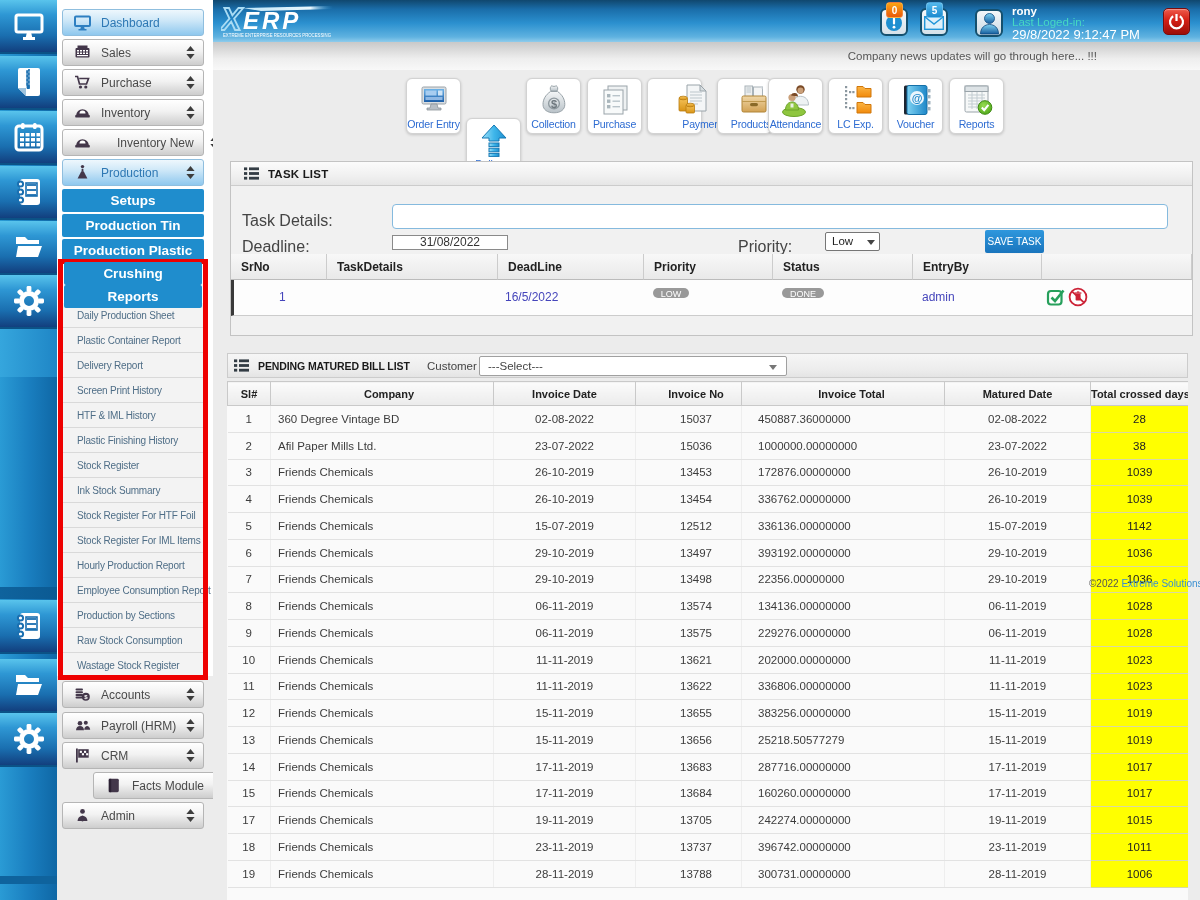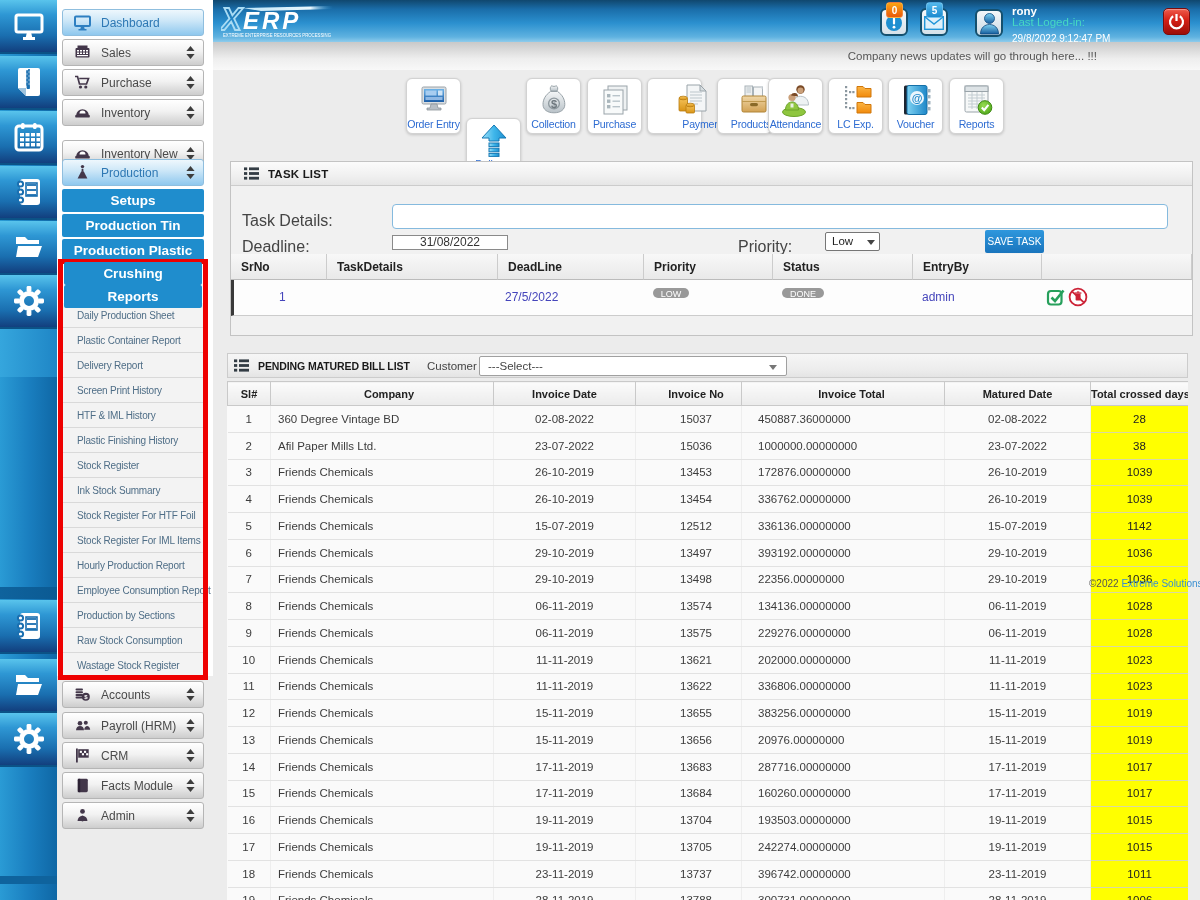--- a/index.html
+++ b/index.html
@@ -244,21 +244,21 @@
           <path d="M4.5 13L0.4 8h8.2z" fill="#3d3d3d"></path>
         </svg></div>
     <div class="mitem" style="top:99px;"><svg class="mic" viewBox="0 0 17 17">
           <path d="M2.2 11.5a6.3 6.3 0 0112.6 0z" fill="#43374a"></path>
           <rect x="1.2" y="10.8" width="14.6" height="2.8" rx="1.2" fill="#43374a"></rect>
           <path d="M5.5 9.5a3 3 0 016 0z" fill="#fff"></path>
         </svg>Inventory<svg class="arr" style="margin-left:auto;margin-right:8px;" width="9" height="13" viewBox="0 0 9 13">
           <path d="M4.5 0L8.6 5H0.4z" fill="#3d3d3d"></path>
           <path d="M4.5 13L0.4 8h8.2z" fill="#3d3d3d"></path>
         </svg></div>
-    <div class="mitem" style="top:140px;"><svg class="mic" viewBox="0 0 17 17">
+    <div class="mitem" style="top:129px;gap:16px;"><svg class="mic" viewBox="0 0 17 17">
           <path d="M2.2 11.5a6.3 6.3 0 0112.6 0z" fill="#43374a"></path>
           <rect x="1.2" y="10.8" width="14.6" height="2.8" rx="1.2" fill="#43374a"></rect>
           <path d="M5.5 9.5a3 3 0 016 0z" fill="#fff"></path>
         </svg>Inventory New<svg class="arr" style="margin-left:auto;margin-right:8px;" width="9" height="13" viewBox="0 0 9 13">
           <path d="M4.5 0L8.6 5H0.4z" fill="#3d3d3d"></path>
           <path d="M4.5 13L0.4 8h8.2z" fill="#3d3d3d"></path>
         </svg></div>
     <div class="mitem sel" style="top:159px;"><svg class="mic" viewBox="0 0 17 17">
           <circle cx="8.5" cy="2.6" r="1.7" fill="#43374a"></circle>
           <rect x="7.6" y="4.8" width="1.8" height="3" fill="#43374a"></rect>
@@ -318,21 +318,21 @@
           <g fill="#fff">
             <rect x="5.8" y="3.8" width="2.1" height="2.1"></rect>
             <rect x="10" y="3.8" width="2.1" height="2.1"></rect>
             <rect x="7.9" y="6.2" width="2.1" height="2.1"></rect>
             <rect x="12.1" y="6.2" width="2.1" height="2.1"></rect>
           </g>
         </svg>CRM<svg class="arr" style="margin-left:auto;margin-right:8px;" width="9" height="13" viewBox="0 0 9 13">
           <path d="M4.5 0L8.6 5H0.4z" fill="#3d3d3d"></path>
           <path d="M4.5 13L0.4 8h8.2z" fill="#3d3d3d"></path>
         </svg></div>
-    <div class="mitem" style="top:772px;"><svg class="mic" viewBox="0 0 17 17">
+    <div class="mitem" style="top:772px;margin-left:31px;"><svg class="mic" viewBox="0 0 17 17">
           <rect x="3.8" y="1.8" width="10" height="13.4" rx="1.4" fill="#43374a"></rect>
           <rect x="3.8" y="1.8" width="2.4" height="13.4" fill="#2c2133"></rect>
         </svg>Facts Module<svg class="arr" style="margin-left:auto;margin-right:8px;" width="9" height="13" viewBox="0 0 9 13">
           <path d="M4.5 0L8.6 5H0.4z" fill="#3d3d3d"></path>
           <path d="M4.5 13L0.4 8h8.2z" fill="#3d3d3d"></path>
         </svg></div>
     <div class="mitem" style="top:802px;"><svg class="mic" viewBox="0 0 17 17">
           <g fill="#43374a">
             <circle cx="8.5" cy="4.4" r="2.4"></circle>
             <path d="M3.6 14c0-3.1 2.2-5 4.9-5s4.9 1.9 4.9 5z"></path>
@@ -381,21 +381,21 @@
             <linearGradient id="av" x1="0" y1="0" x2="0" y2="1">
               <stop offset="0" stop-color="#7fd2f2"></stop>
               <stop offset="1" stop-color="#155d9e"></stop>
             </linearGradient>
           </defs>
           <circle cx="10.5" cy="6.5" r="5" fill="url(#av)" stroke="#0e4a80" stroke-width="0.8"></circle>
           <path d="M1.5 22c0-6 4-9.5 9-9.5s9 3.5 9 9.5z" fill="url(#av)" stroke="#0e4a80" stroke-width="0.8"></path>
         </svg>
       <div style="position:absolute;left:799px;top:5px;color:#fff;font-size:11.5px;font-weight:bold;">rony</div>
       <div style="position:absolute;left:799px;top:16px;color:#46d8c2;font-size:11.5px;">Last Loged-in:</div>
-      <div style="position:absolute;left:799px;top:27px;color:#fff;font-size:10px;margin-top:6px;">29/8/2022 9:12:47 PM</div>
+      <div style="position:absolute;left:799px;top:27px;color:#fff;font-size:13px;">29/8/2022 9:12:47 PM</div>
 
       <div style="position:absolute;left:950px;top:8px;width:27px;height:27px;border:1px solid #7c0b0b;border-radius:5px;background:linear-gradient(180deg,#ef5a4a 0%,#d41f14 45%,#9c0d08 100%);box-shadow:inset 0 1px 1px rgba(255,255,255,0.4);"></div>
       <svg style="position:absolute;left:955px;top:13px;" width="17" height="17" viewBox="0 0 17 17">
           <path d="M5.2 3.2a6.5 6.5 0 106.6 0" fill="none" stroke="#fff" stroke-width="2.2"></path>
           <line x1="8.5" y1="1" x2="8.5" y2="8" stroke="#fff" stroke-width="2.2"></line>
         </svg>
     </div>
     <div id="newsbar" class="abs">Company news updates will go through here... !!!</div>
 
     <div class="tbtn" style="left:193px;"><svg width="34" height="33" viewBox="0 0 34 33">
@@ -597,21 +597,21 @@
         <div class="th" style="left:0; width:96px;">SrNo</div>
         <div class="th" style="left:96px; width:171px;">TaskDetails</div>
         <div class="th" style="left:267px; width:146px;">DeadLine</div>
         <div class="th" style="left:413px; width:129px;">Priority</div>
         <div class="th" style="left:542px; width:140px;">Status</div>
         <div class="th" style="left:682px; width:129px;">EntryBy</div>
         <div class="th" style="left:811px; width:150px;"></div>
       </div>
       <div id="trow" class="abs">
         <span style="position:absolute;left:45px;top:10px;font-size:12px;color:#4545bb;">1</span>
-        <span style="position:absolute;left:271px;top:10px;font-size:12px;color:#4545bb;">27/5/2022</span>
+        <span style="position:absolute;left:271px;top:10px;font-size:12px;color:#4545bb;">16/5/2022</span>
         <span style="position:absolute;left:419px;top:8px;width:36px;height:10px;background:#999;border-radius:5px;color:#fff;font-size:9px;text-align:center;line-height:12px;overflow:hidden;">LOW</span>
         <span style="position:absolute;left:548px;top:8px;width:42px;height:10px;background:#999;border-radius:5px;color:#fff;font-size:9px;text-align:center;line-height:12px;overflow:hidden;">DONE</span>
         <span style="position:absolute;left:688px;top:10px;font-size:12px;color:#4545bb;">admin</span>
         <svg style="position:absolute;left:812px;top:7px;" width="20" height="20" viewBox="0 0 20 20">
             <rect x="2" y="4" width="13.5" height="13.5" rx="3" fill="#fff" stroke="#27a05c" stroke-width="2.2"></rect>
             <path d="M5.5 10.5l3.5 3.5L17.5 3.5" fill="none" stroke="#27a05c" stroke-width="2.6"></path>
           </svg>
         <svg style="position:absolute;left:834px;top:7px;" width="20" height="20" viewBox="0 0 20 20">
             <circle cx="10" cy="10" r="8.4" fill="#fff" stroke="#cc2236" stroke-width="1.8"></circle>
             <g fill="#cc2236">
@@ -770,21 +770,21 @@
               <td>13655</td>
               <td class="tot">383256.00000000</td>
               <td>15-11-2019</td>
               <td class="yel">1019</td>
             </tr>
         <tr>
               <td>13</td>
               <td class="co">Friends Chemicals</td>
               <td>15-11-2019</td>
               <td>13656</td>
-              <td class="tot">20976.00000000</td>
+              <td class="tot">25218.50577279</td>
               <td>15-11-2019</td>
               <td class="yel">1019</td>
             </tr>
         <tr>
               <td>14</td>
               <td class="co">Friends Chemicals</td>
               <td>17-11-2019</td>
               <td>13683</td>
               <td class="tot">287716.00000000</td>
               <td>17-11-2019</td>
@@ -793,29 +793,20 @@
         <tr>
               <td>15</td>
               <td class="co">Friends Chemicals</td>
               <td>17-11-2019</td>
               <td>13684</td>
               <td class="tot">160260.00000000</td>
               <td>17-11-2019</td>
               <td class="yel">1017</td>
             </tr>
         <tr>
-              <td>16</td>
-              <td class="co">Friends Chemicals</td>
-              <td>19-11-2019</td>
-              <td>13704</td>
-              <td class="tot">193503.00000000</td>
-              <td>19-11-2019</td>
-              <td class="yel">1015</td>
-            </tr>
-        <tr>
               <td>17</td>
               <td class="co">Friends Chemicals</td>
               <td>19-11-2019</td>
               <td>13705</td>
               <td class="tot">242274.00000000</td>
               <td>19-11-2019</td>
               <td class="yel">1015</td>
             </tr>
         <tr>
               <td>18</td>

